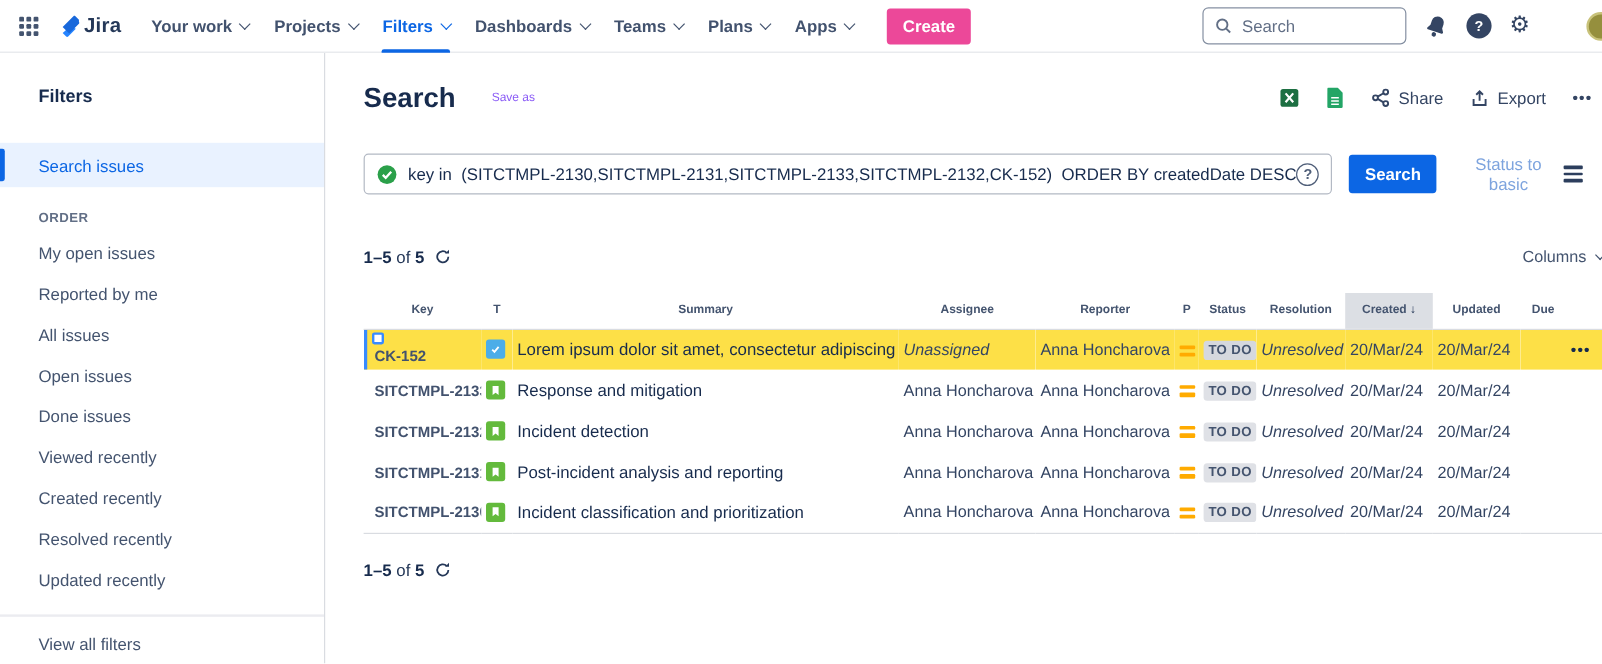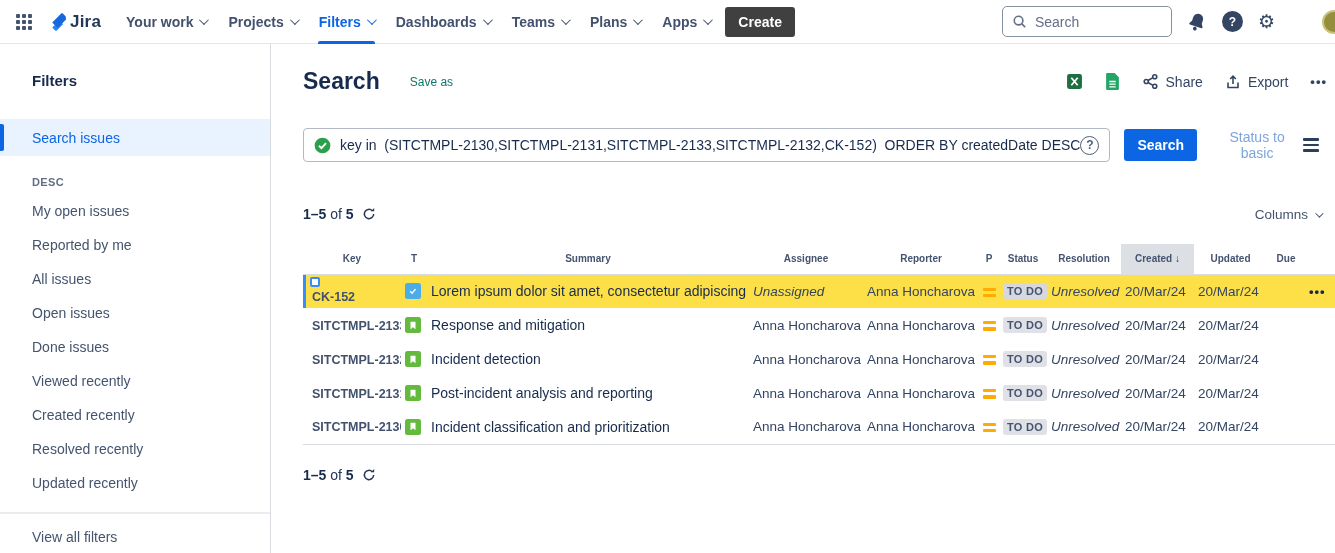--- a/index.html
+++ b/index.html
@@ -16,21 +16,21 @@
   .logo-text { font-size:17px; font-weight:700; color:#253858; letter-spacing:.2px; }
   nav#main-nav { display:flex; align-items:stretch; height:44px; }
   .nav-item { position:relative; display:inline-flex; align-items:center; gap:6px;
     border:0; background:none; padding:0 11px; font-size:14px; font-weight:600;
     color:#42526E; cursor:pointer; font-family:inherit; }
   .nav-item .chev { width:7px; height:7px; border-right:1.8px solid currentColor;
     border-bottom:1.8px solid currentColor; transform:rotate(45deg) translateY(-2px); }
   .nav-item.active { color:#0C66E4; }
   .nav-item.active::after { content:''; position:absolute; left:10px; right:10px;
     bottom:0; height:3px; background:#0C66E4; border-radius:2px 2px 0 0; }
-  .create-btn { margin-left:4px; background:#404040; color:#fff; border:0;
+  .create-btn { margin-left:18px; background:#ec4899; color:#fff; border:0;
     border-radius:3px; font-size:14px; font-weight:600; padding:7px 13px;
     cursor:pointer; font-family:inherit; }
   .nav-right { margin-left:auto; display:flex; align-items:center; gap:15px; padding-right:60px; }
   .nav-search { display:flex; align-items:center; gap:8px; width:170px; height:31px;
     border:1.6px solid #8590A2; border-radius:5px; padding:0 9px; background:#fff; }
   .nav-search input { border:0; outline:none; width:110px; font-size:14px;
     color:#44546F; font-family:inherit; background:transparent; }
   .nav-search input::placeholder { color:#626F86; }
   .icon-btn { background:none; border:0; cursor:pointer; display:flex;
     align-items:center; justify-content:center; padding:0; }
@@ -56,22 +56,22 @@
     margin:20px 0 6px 32px; }
   .side-item { display:flex; align-items:center; height:34px; padding-left:32px;
     font-size:14px; color:#44546F; cursor:pointer; }
   .sb-divider { border-top:2px solid #EBECF0; margin-top:12px; }
   .sb-footer { display:flex; align-items:center; height:46px; padding-left:32px;
     font-size:14px; color:#44546F; cursor:pointer; }
 
   
   .page-head { display:flex; align-items:center; margin-top:24px; padding-right:8px; }
   .page-title { font-size:23px; font-weight:600; color:#172B4D; }
-  .saveas-btn { margin-left:30px; background:none; border:0; font-size:12px;
-    color:#0f766e; cursor:pointer; font-family:inherit; }
+  .saveas-btn { margin-left:30px; background:none; border:0; font-size:10px;
+    color:#8b5cf6; cursor:pointer; font-family:inherit; }
   .head-icons { margin-left:auto; display:flex; align-items:center; gap:22px; }
   .labeled-ic { display:flex; align-items:center; gap:7px; background:none; border:0;
     cursor:pointer; font-size:14px; color:#344563; font-family:inherit; }
   .more-dots { font-size:13px; font-weight:700; color:#344563; letter-spacing:1px;
     background:none; border:0; cursor:pointer; }
 
   
   .jql-row { display:flex; align-items:center; margin-top:33px; padding-right:14px; }
   .jql-input { flex:1; display:flex; align-items:center; height:34px;
     border:1px solid #B3B9C4; border-radius:4px; padding:0 10px 0 10px; background:#fff; }
@@ -82,21 +82,21 @@
   .jql-search-btn { margin-left:14px; background:#0C66E4; color:#fff; border:0;
     border-radius:3px; font-size:14px; font-weight:700; padding:8px 13px;
     cursor:pointer; font-family:inherit; }
   .switch-link { margin-left:16px; background:none; border:0; font-size:14px;
     color:#7EA4DE; cursor:pointer; font-family:inherit; }
   .hamburger { margin-left:auto; display:flex; flex-direction:column; gap:3px;
     background:none; border:0; cursor:pointer; padding:2px; }
   .hamburger i { width:16px; height:2.4px; background:#2C3E5D; border-radius:1px; }
 
   
-  .results-row { display:flex; align-items:flex-end; margin-top:44px; padding-right:14px; }
+  .results-row { display:flex; align-items:flex-start; margin-top:44px; }
   .count { font-size:14px; color:#172B4D; display:flex; align-items:center; gap:8px; }
   .count b { font-weight:700; }
   .count .of { font-weight:400; color:#253858; }
   .refresh-btn { background:none; border:0; cursor:pointer; display:flex; padding:0; }
   .columns-dd { margin-left:auto; display:flex; align-items:center; gap:7px;
     background:none; border:0; font-size:13.5px; color:#44546F; cursor:pointer;
     font-family:inherit; }
   .columns-dd .chev { width:6px; height:6px; border-right:1.7px solid #44546F;
     border-bottom:1.7px solid #44546F; transform:rotate(45deg) translateY(-2px); }
 
@@ -215,21 +215,21 @@
     </button>
   </div>
   <span class="avatar"></span>
 </header>
 
 <div class="page">
 
   <aside class="sidebar">
     <h2 class="sb-title">Filters</h2>
     <div class="sb-selected">Search issues</div>
-    <div class="sb-section">DESC</div>
+    <div class="sb-section">ORDER</div>
     <div id="sidebar-list">
         <div class="side-item">My open issues</div>
         <div class="side-item">Reported by me</div>
         <div class="side-item">All issues</div>
         <div class="side-item">Open issues</div>
         <div class="side-item">Done issues</div>
         <div class="side-item">Viewed recently</div>
         <div class="side-item">Created recently</div>
         <div class="side-item">Resolved recently</div>
         <div class="side-item">Updated recently</div>

